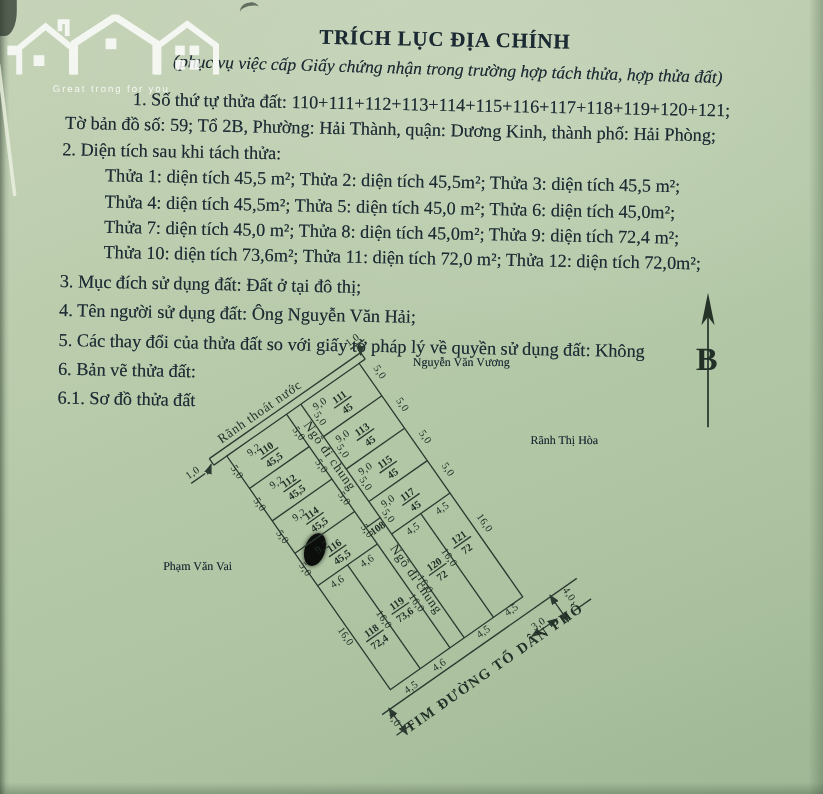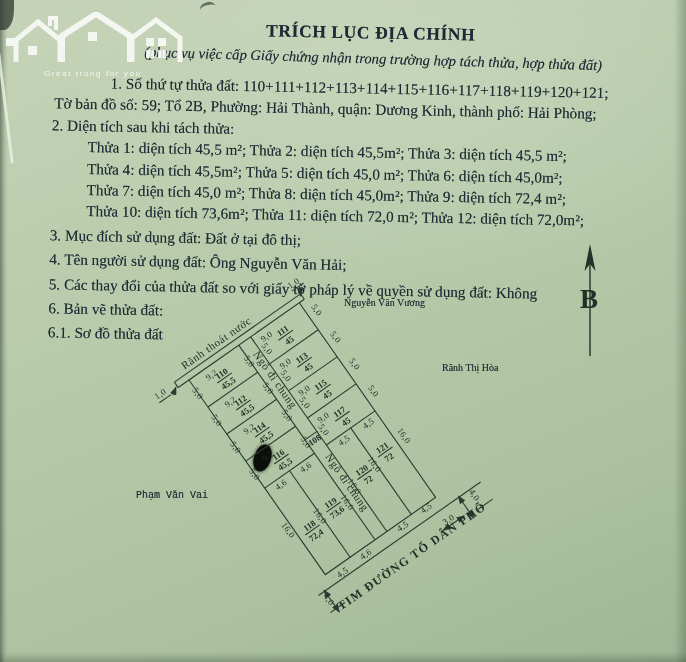--- a/index.html
+++ b/index.html
@@ -40,21 +40,21 @@
   .ln{white-space:nowrap;}
   .ind-a{margin-left:74px;}
   .ind-b{margin-left:18px;}
   .ind-c{margin-left:16px;}
   .ind-d{margin-left:52px;}
   .sp{margin-top:3px;}
   
   .neighbor{position:absolute;font-size:10px;white-space:nowrap;text-shadow:0 0 .4px rgba(20,35,45,.5);}
   #nb-top{left:344px;top:297px;}
   #nb-right{left:442px;top:362px;}
-  #nb-left{left:136px;top:490px;font-family:Liberation Mono, monospace;}
+  #nb-left{left:136px;top:467px;}
   svg text{fill:#233028;}
   .dimt{font-size:8px;letter-spacing:.3px;}
   .fract{font-size:8px;font-weight:bold;}
   .biglab{font-size:10px;letter-spacing:.6px;}
   .roadlab{font-size:11px;font-weight:bold;letter-spacing:1.2px;}
   .north-b{font-size:27px;font-weight:bold;}
 </style>
 </head>
 <body>
 

